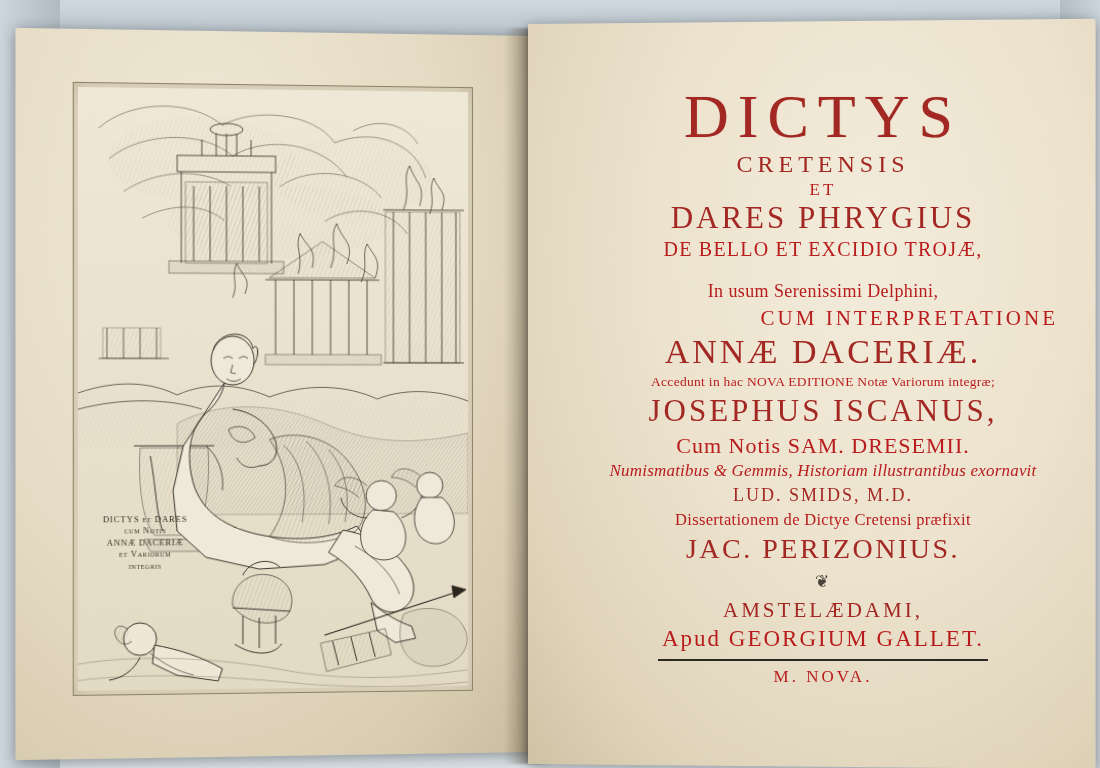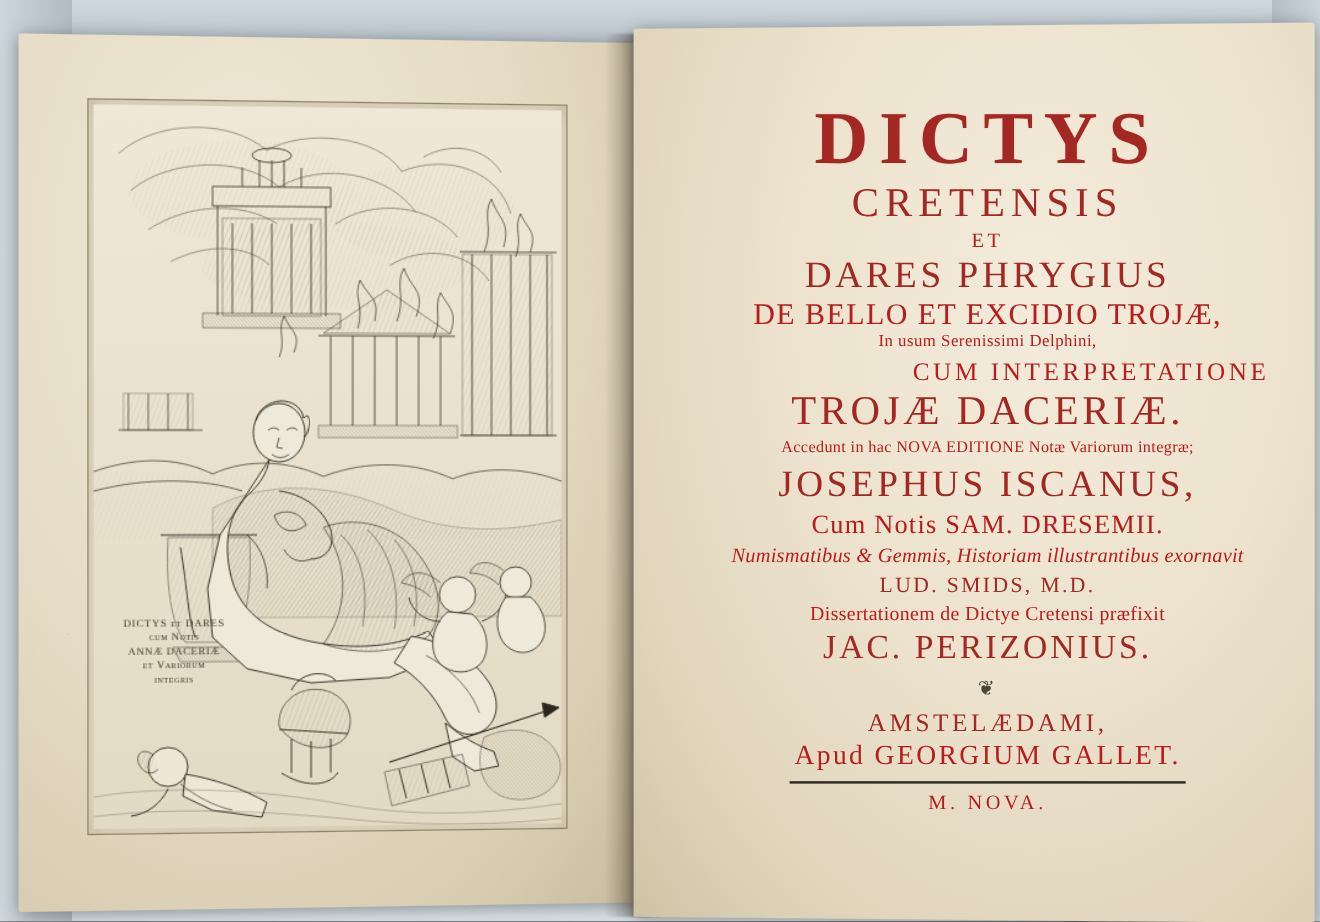--- a/index.html
+++ b/index.html
@@ -137,46 +137,46 @@
     text-align: center;
     color: #2e2a24;
   }
   .ln { margin: 0; line-height: 1.06; white-space: nowrap; }
   .red { color: #a32823; }
   .blk { color: #b91c1c; }
 
   .l-dictys {
     font-size: 62px;
     letter-spacing: 9px;
-    font-weight: 700;
+    font-weight: 400;
     margin-bottom: 2px;
     text-shadow: 0 0 1px rgba(140,40,35,0.35);
   }
   .l-cretensis {
-    font-size: 34px;
+    font-size: 24px;
     letter-spacing: 5px;
     margin-bottom: 4px;
   }
   .l-et {
     font-size: 17px;
     letter-spacing: 3px;
     margin-bottom: 3px;
   }
   .l-dares {
     font-size: 31px;
     letter-spacing: 3px;
     margin-bottom: 4px;
   }
   .l-debello {
-    font-size: 25px;
+    font-size: 20px;
     letter-spacing: 1.2px;
-    margin-bottom: 2px;
+    margin-bottom: 22px;
   }
   .l-inusum {
-    font-size: 14px;
+    font-size: 18px;
     letter-spacing: 0.4px;
     margin-bottom: 6px;
     text-align: center;
   }
   .l-cum {
     font-size: 21px;
     letter-spacing: 3px;
     margin-bottom: 4px;
     text-align: right;
   }
@@ -453,21 +453,21 @@
     </div>
 
     <div class="title-block">
       <p class="ln l-dictys red">DICTYS</p>
       <p class="ln l-cretensis red">CRETENSIS</p>
       <p class="ln l-et blk">ET</p>
       <p class="ln l-dares red">DARES PHRYGIUS</p>
       <p class="ln l-debello blk">DE BELLO ET EXCIDIO TROJÆ,</p>
       <p class="ln l-inusum blk">In usum Serenissimi Delphini,</p>
       <p class="ln l-cum blk">CUM INTERPRETATIONE</p>
-      <p class="ln l-annae red">TROJÆ DACERIÆ.</p>
+      <p class="ln l-annae red">ANNÆ DACERIÆ.</p>
       <p class="ln l-accedunt blk">Accedunt in hac NOVA EDITIONE Notæ Variorum integræ;</p>
       <p class="ln l-josephus red">JOSEPHUS ISCANUS,</p>
       <p class="ln l-cumnotis blk">Cum Notis SAM. DRESEMII.</p>
       <p class="ln l-numis blk">Numismatibus &amp; Gemmis, Historiam illustrantibus exornavit</p>
       <p class="ln l-smids red">LUD. SMIDS, M.D.</p>
       <p class="ln l-dissert blk">Dissertationem de Dictye Cretensi præfixit</p>
       <p class="ln l-perizonius red">JAC. PERIZONIUS.</p>
       <p class="ln ornament">❦</p>
       <p class="ln l-amstel red">AMSTELÆDAMI,</p>
       <p class="ln l-apud blk">Apud GEORGIUM GALLET.</p>

